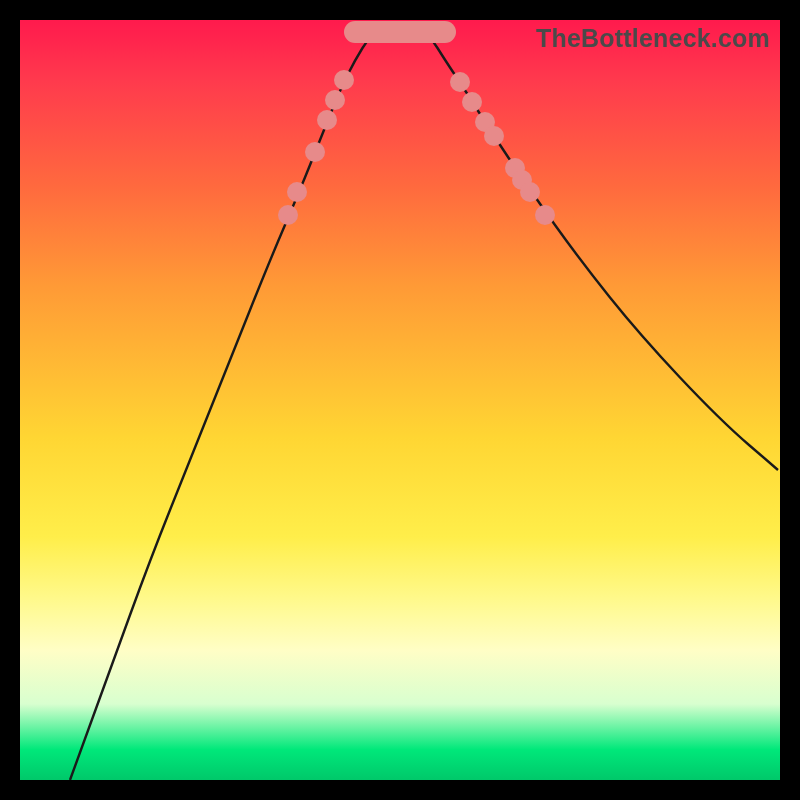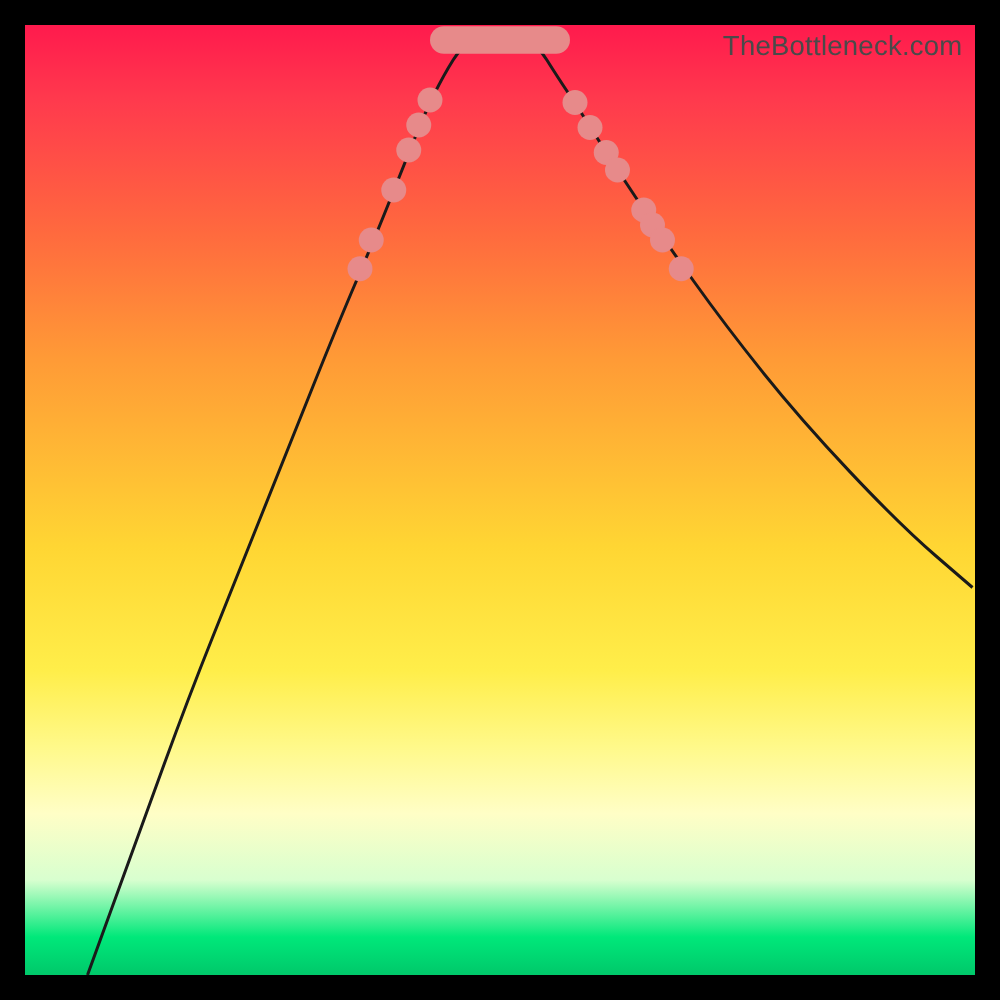--- a/index.html
+++ b/index.html
@@ -29,23 +29,23 @@
       #d8ffcf 90%,
       #00e87a 96%,
       #00c86a 100%
     );
   }
   .watermark {
     position: absolute;
     top: 4px;
     right: 10px;
     color: #4a4a4a;
-    font-size: 22px;
+    font-size: 25px;
     letter-spacing: 0.2px;
-    font-weight: 400;
+    font-weight: 700;
   }
   svg.plot {
     position: absolute;
     left: 0;
     top: 0;
     width: 760px;
     height: 760px;
   }
 </style>
 </head>

